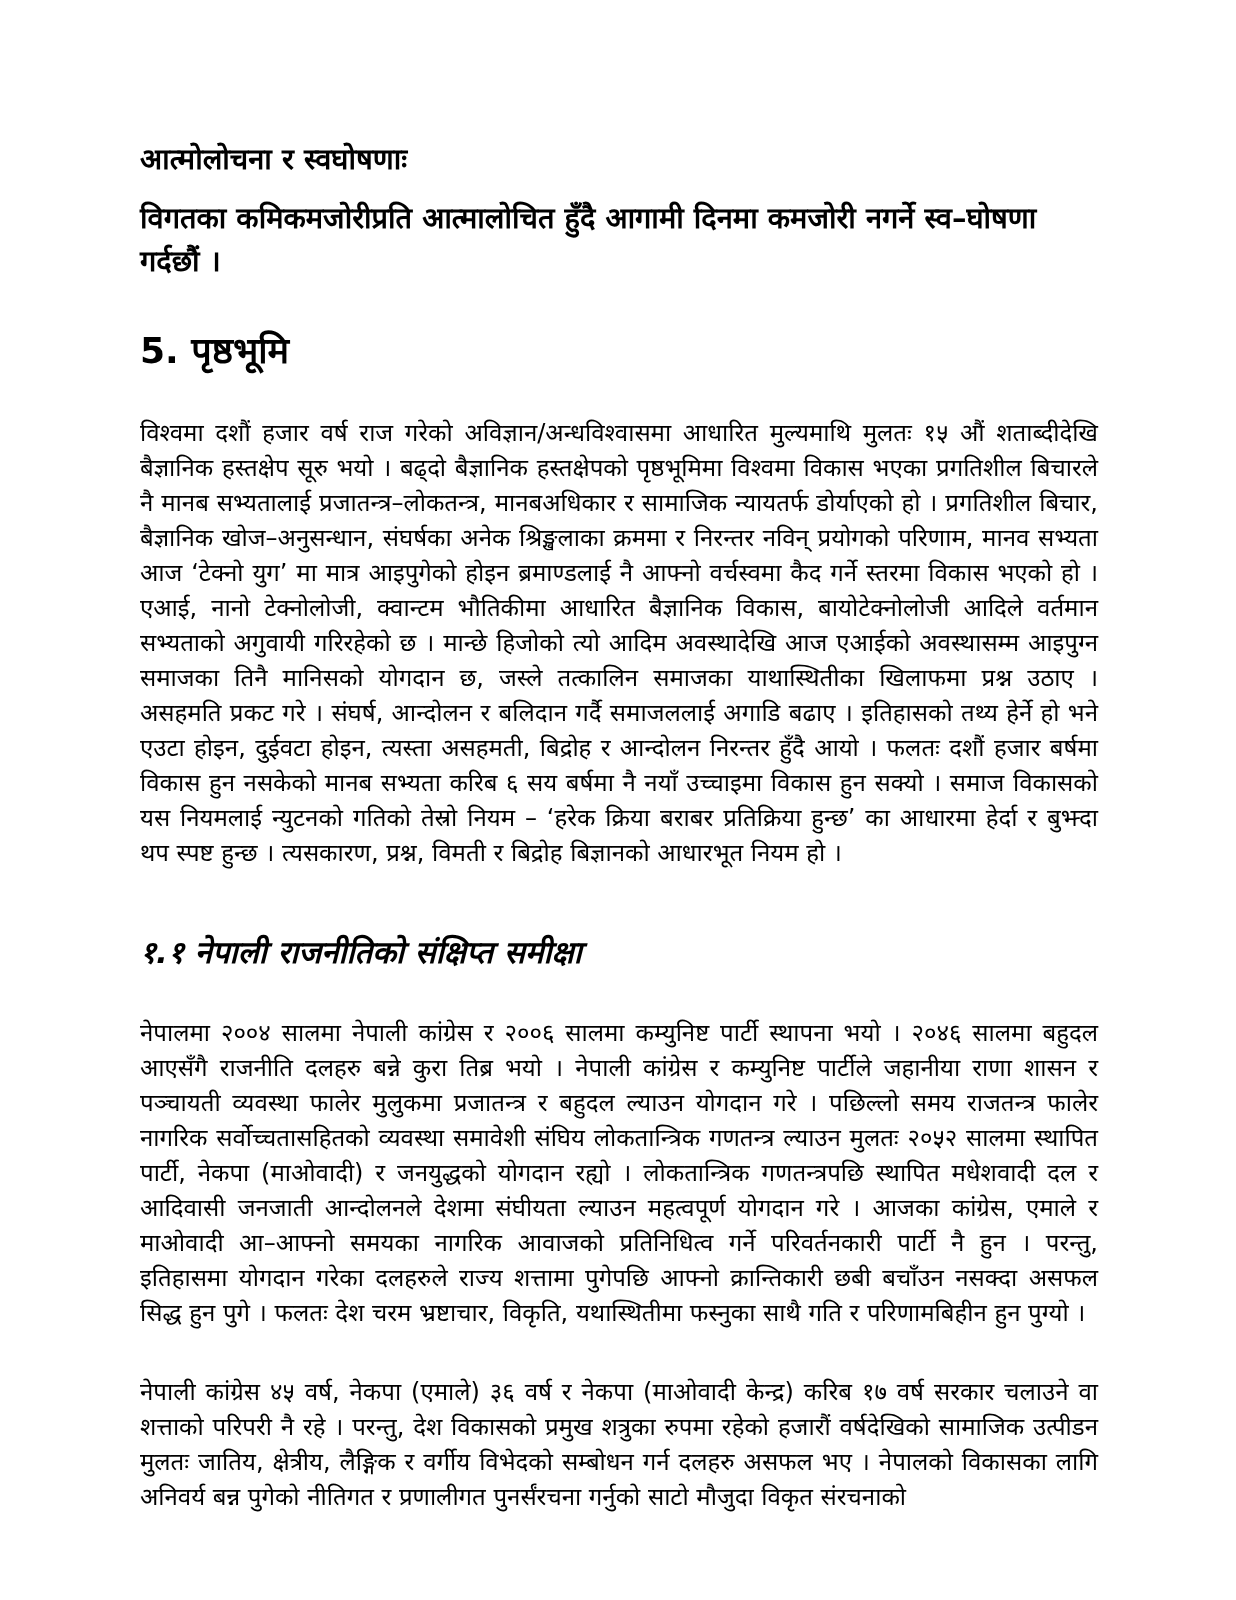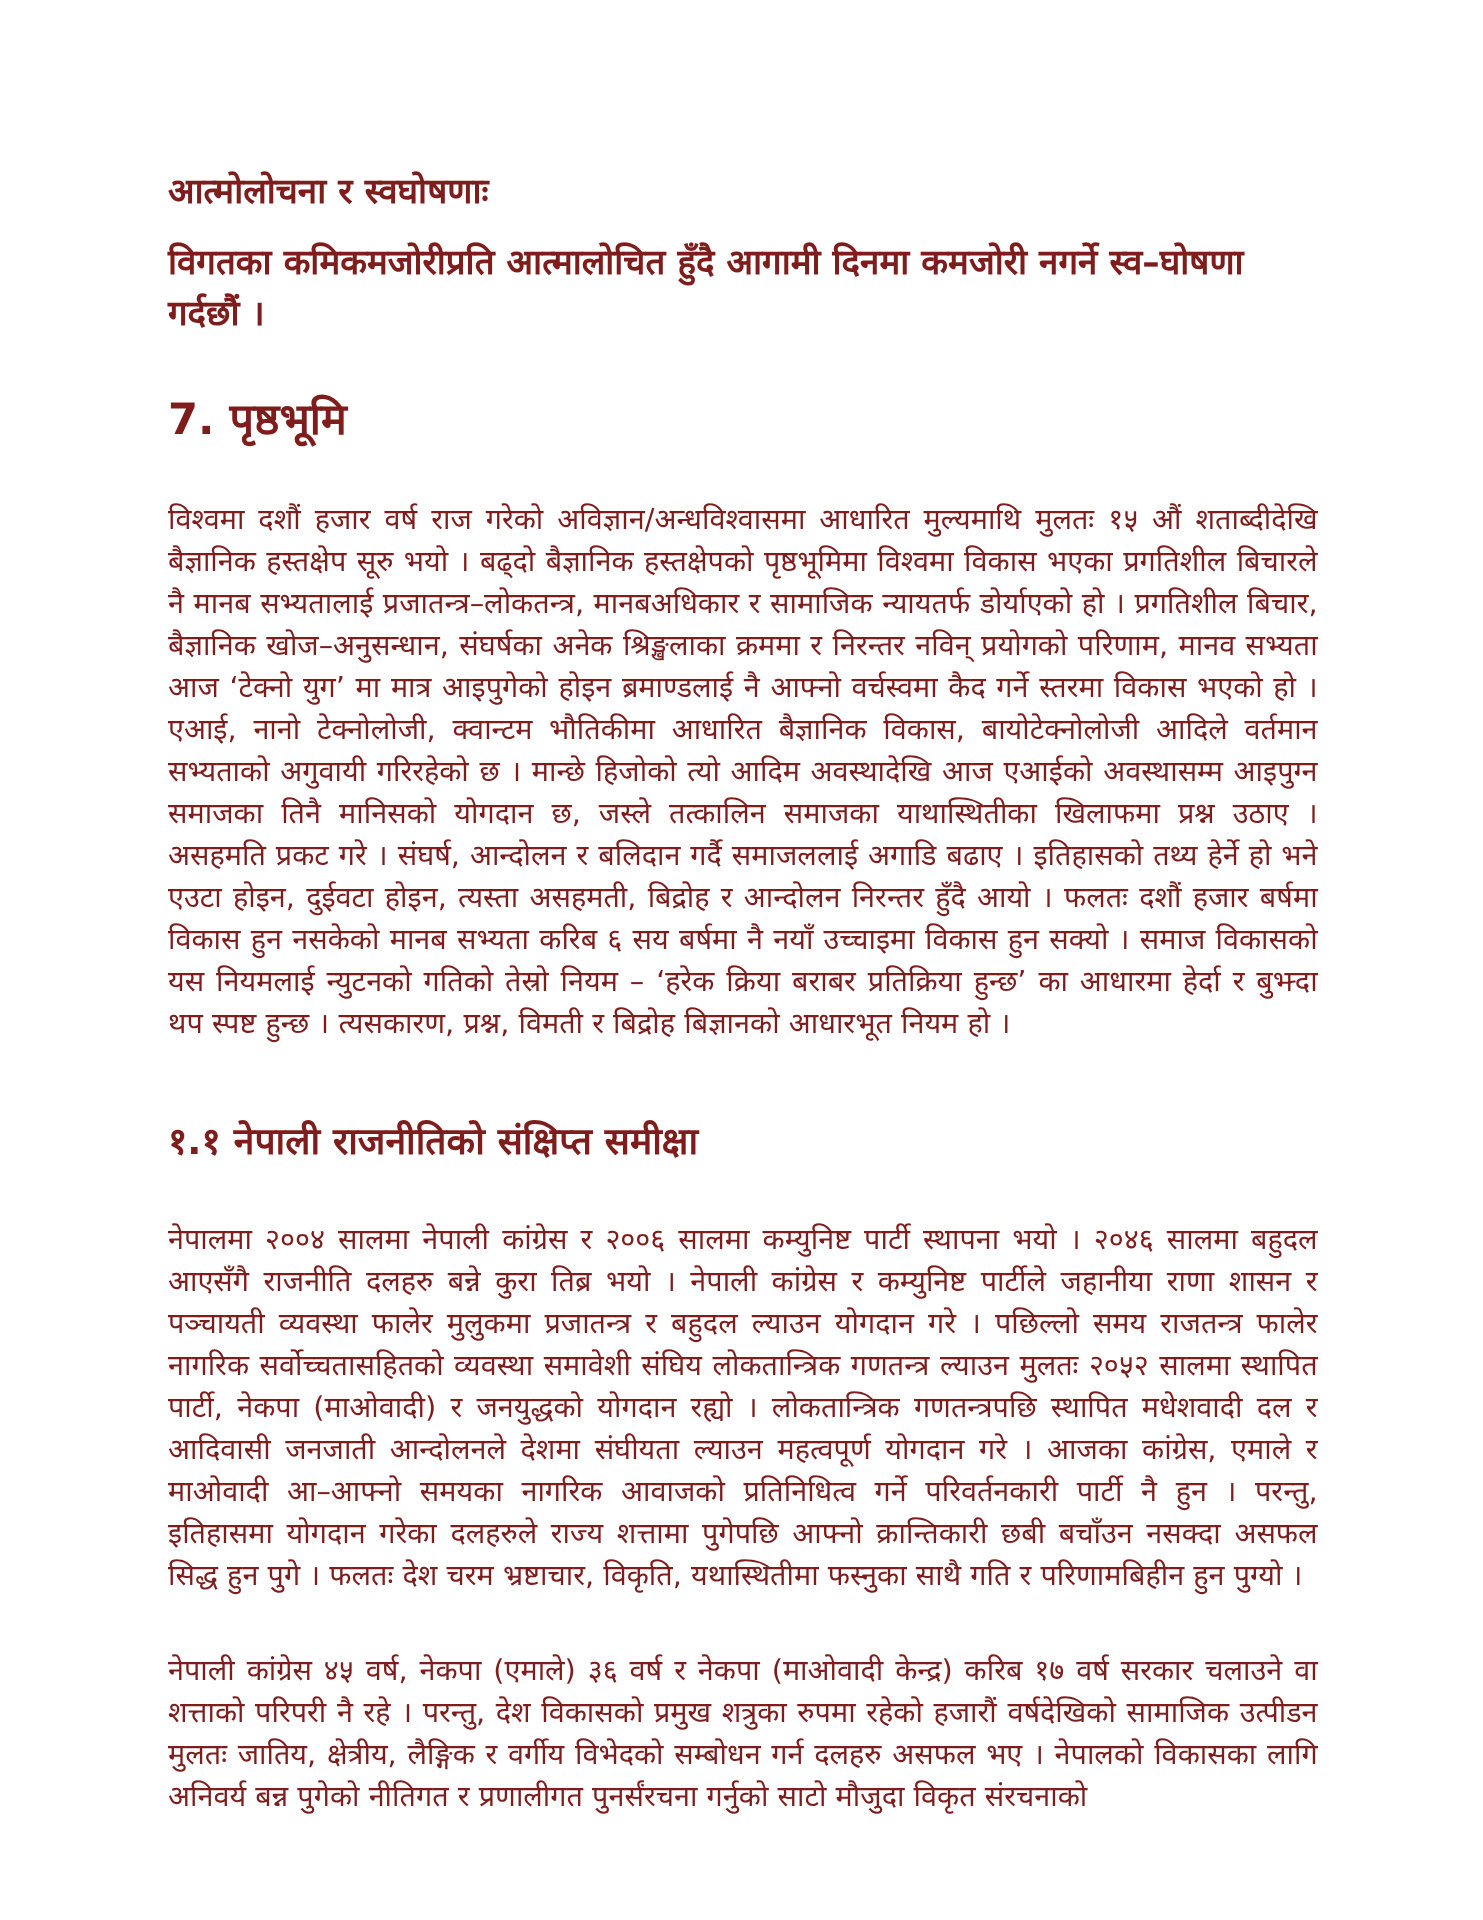--- a/index.html
+++ b/index.html
@@ -5,21 +5,21 @@
   html, body {
     margin: 0;
     padding: 0;
     background: #ffffff;
   }
   .page {
     position: relative;
     width: 1236px;
     height: 1600px;
     background: #ffffff;
-    color: #7f1d1d;
+    color: #000000;
     font-family: "DejaVu Sans", "Liberation Sans", sans-serif;
     overflow: hidden;
     box-sizing: border-box;
   }
   .content {
     position: absolute;
     top: 140px;
     left: 140px;
     width: 958px;
   }
@@ -39,39 +39,40 @@
     font-size: 36px;
     font-weight: 700;
     line-height: 1.2;
     margin: 46px 0 0 0;
   }
   .h-level2 {
     font-size: 31px;
     font-weight: 700;
     line-height: 1.25;
     margin: 62px 0 0 0;
+    font-style: italic;
   }
   .body-para {
     font-size: 24px;
     line-height: 35px;
     text-align: justify;
     margin: 44px 0 0 0;
   }
 </style>
 </head>
 <body>
 
 <div class="page">
   <div class="content">
 
     <h1 class="doc-title">आत्मोलोचना र स्वघोषणाः</h1>
 
     <p class="doc-subtitle">विगतका कमिकमजोरीप्रति आत्मालोचित हुँदै आगामी दिनमा कमजोरी नगर्ने स्व–घोषणा गर्दछौं ।</p>
 
-    <h2 class="h-level1">7. पृष्ठभूमि</h2>
+    <h2 class="h-level1">5. पृष्ठभूमि</h2>
 
     <p class="body-para">विश्वमा दशौं हजार वर्ष राज गरेको अविज्ञान/अन्धविश्वासमा आधारित मुल्यमाथि मुलतः १५ औं शताब्दीदेखि बैज्ञानिक हस्तक्षेप सूरु भयो । बढ्दो बैज्ञानिक हस्तक्षेपको पृष्ठभूमिमा विश्वमा विकास भएका प्रगतिशील बिचारले नै मानब सभ्यतालाई प्रजातन्त्र–लोकतन्त्र, मानबअधिकार र सामाजिक न्यायतर्फ डोर्याएको हो । प्रगतिशील बिचार, बैज्ञानिक खोज–अनुसन्धान, संघर्षका अनेक श्रिङ्खलाका क्रममा र निरन्तर नविन् प्रयोगको परिणाम, मानव सभ्यता आज ‘टेक्नो युग’ मा मात्र आइपुगेको होइन ब्रमाण्डलाई नै आफ्नो वर्चस्वमा कैद गर्ने स्तरमा विकास भएको हो । एआई, नानो टेक्नोलोजी, क्वान्टम भौतिकीमा आधारित बैज्ञानिक विकास, बायोटेक्नोलोजी आदिले वर्तमान सभ्यताको अगुवायी गरिरहेको छ । मान्छे हिजोको त्यो आदिम अवस्थादेखि आज एआईको अवस्थासम्म आइपुग्न समाजका तिनै मानिसको योगदान छ, जस्ले तत्कालिन समाजका याथास्थितीका खिलाफमा प्रश्न उठाए । असहमति प्रकट गरे । संघर्ष, आन्दोलन र बलिदान गर्दै समाजललाई अगाडि बढाए । इतिहासको तथ्य हेर्ने हो भने एउटा होइन, दुईवटा होइन, त्यस्ता असहमती, बिद्रोह र आन्दोलन निरन्तर हुँदै आयो । फलतः दशौं हजार बर्षमा विकास हुन नसकेको मानब सभ्यता करिब ६ सय बर्षमा नै नयाँ उच्चाइमा विकास हुन सक्यो । समाज विकासको यस नियमलाई न्युटनको गतिको तेस्रो नियम – ‘हरेक क्रिया बराबर प्रतिक्रिया हुन्छ’ का आधारमा हेर्दा र बुझ्दा थप स्पष्ट हुन्छ । त्यसकारण, प्रश्न, विमती र बिद्रोह बिज्ञानको आधारभूत नियम हो ।</p>
 
     <h3 class="h-level2">१.१ नेपाली राजनीतिको संक्षिप्त समीक्षा</h3>
 
     <p class="body-para">नेपालमा २००४ सालमा नेपाली कांग्रेस र २००६ सालमा कम्युनिष्ट पार्टी स्थापना भयो । २०४६ सालमा बहुदल आएसँगै राजनीति दलहरु बन्ने कुरा तिब्र भयो । नेपाली कांग्रेस र कम्युनिष्ट पार्टीले जहानीया राणा शासन र पञ्चायती व्यवस्था फालेर मुलुकमा प्रजातन्त्र र बहुदल ल्याउन योगदान गरे । पछिल्लो समय राजतन्त्र फालेर नागरिक सर्वोच्चतासहितको व्यवस्था समावेशी संघिय लोकतान्त्रिक गणतन्त्र ल्याउन मुलतः २०५२ सालमा स्थापित पार्टी, नेकपा (माओवादी) र जनयुद्धको योगदान रह्यो । लोकतान्त्रिक गणतन्त्रपछि स्थापित मधेशवादी दल र आदिवासी जनजाती आन्दोलनले देशमा संघीयता ल्याउन महत्वपूर्ण योगदान गरे । आजका कांग्रेस, एमाले र माओवादी आ–आफ्नो समयका नागरिक आवाजको प्रतिनिधित्व गर्ने परिवर्तनकारी पार्टी नै हुन । परन्तु, इतिहासमा योगदान गरेका दलहरुले राज्य शत्तामा पुगेपछि आफ्नो क्रान्तिकारी छबी बचाँउन नसक्दा असफल सिद्ध हुन पुगे । फलतः देश चरम भ्रष्टाचार, विकृति, यथास्थितीमा फस्नुका साथै गति र परिणामबिहीन हुन पुग्यो ।</p>
 
     <p class="body-para">नेपाली कांग्रेस ४५ वर्ष, नेकपा (एमाले) ३६ वर्ष र नेकपा (माओवादी केन्द्र) करिब १७ वर्ष सरकार चलाउने वा शत्ताको परिपरी नै रहे । परन्तु, देश विकासको प्रमुख शत्रुका रुपमा रहेको हजारौं वर्षदेखिको सामाजिक उत्पीडन मुलतः जातिय, क्षेत्रीय, लैङ्गिक र वर्गीय विभेदको सम्बोधन गर्न दलहरु असफल भए । नेपालको विकासका लागि अनिवर्य बन्न पुगेको नीतिगत र प्रणालीगत पुनर्संरचना गर्नुको साटो मौजुदा विकृत संरचनाको</p>
 
   </div>

